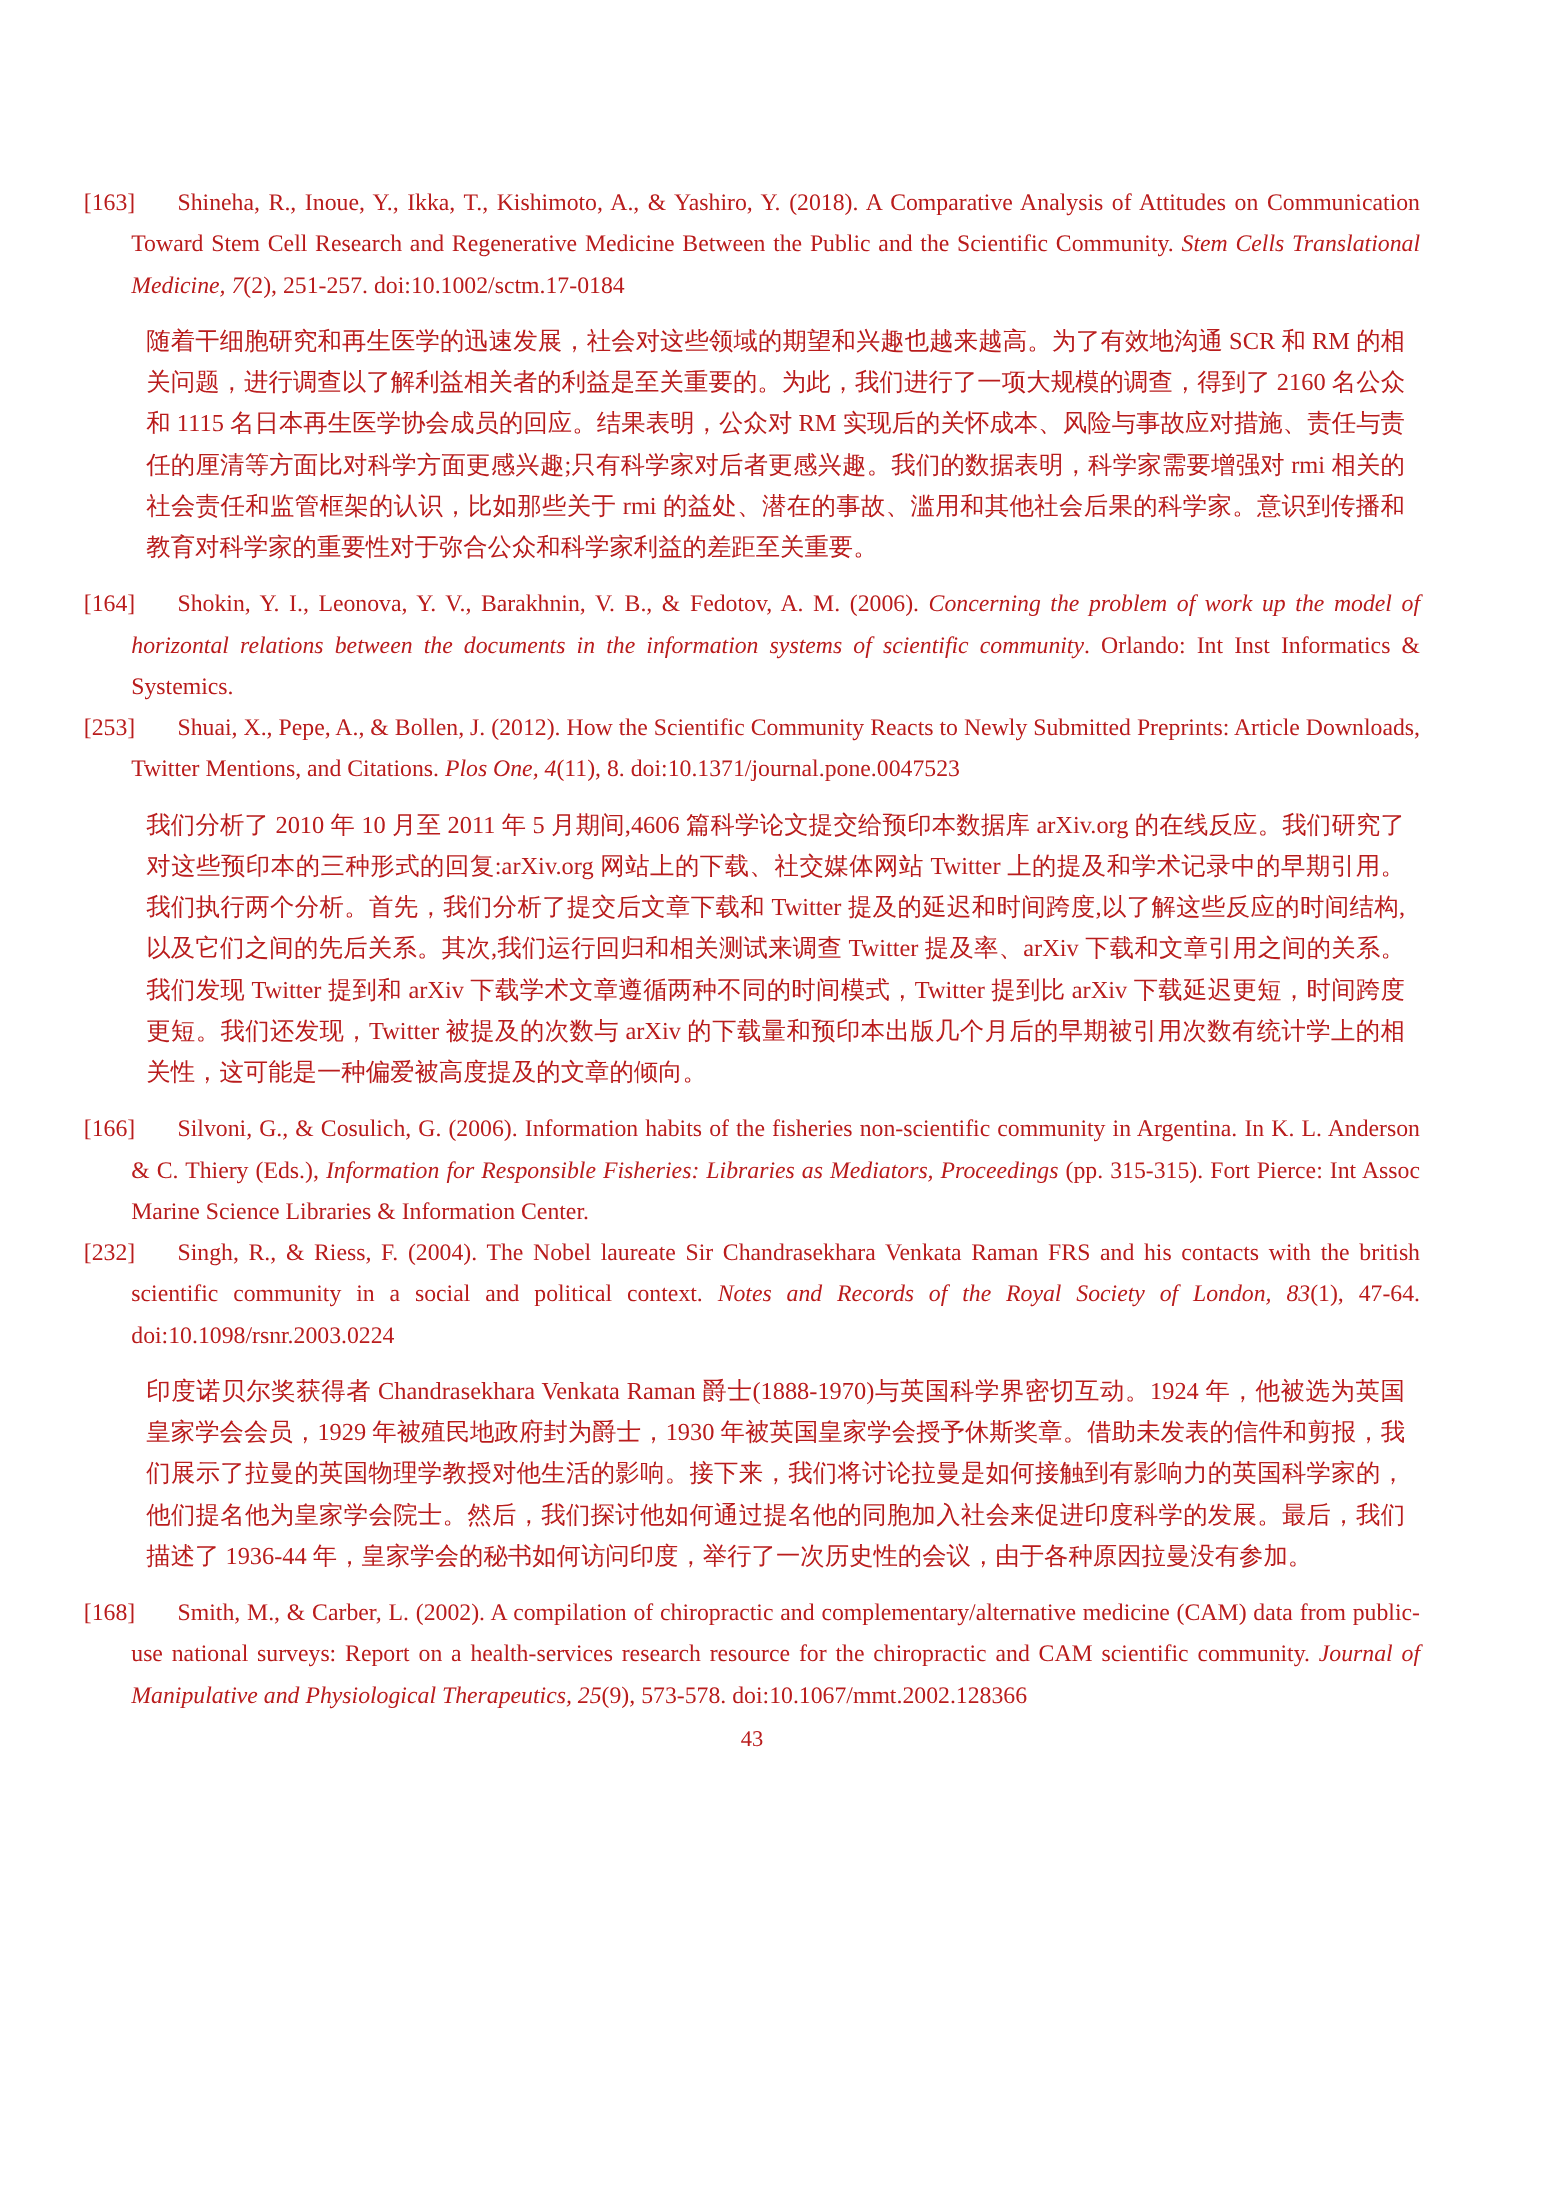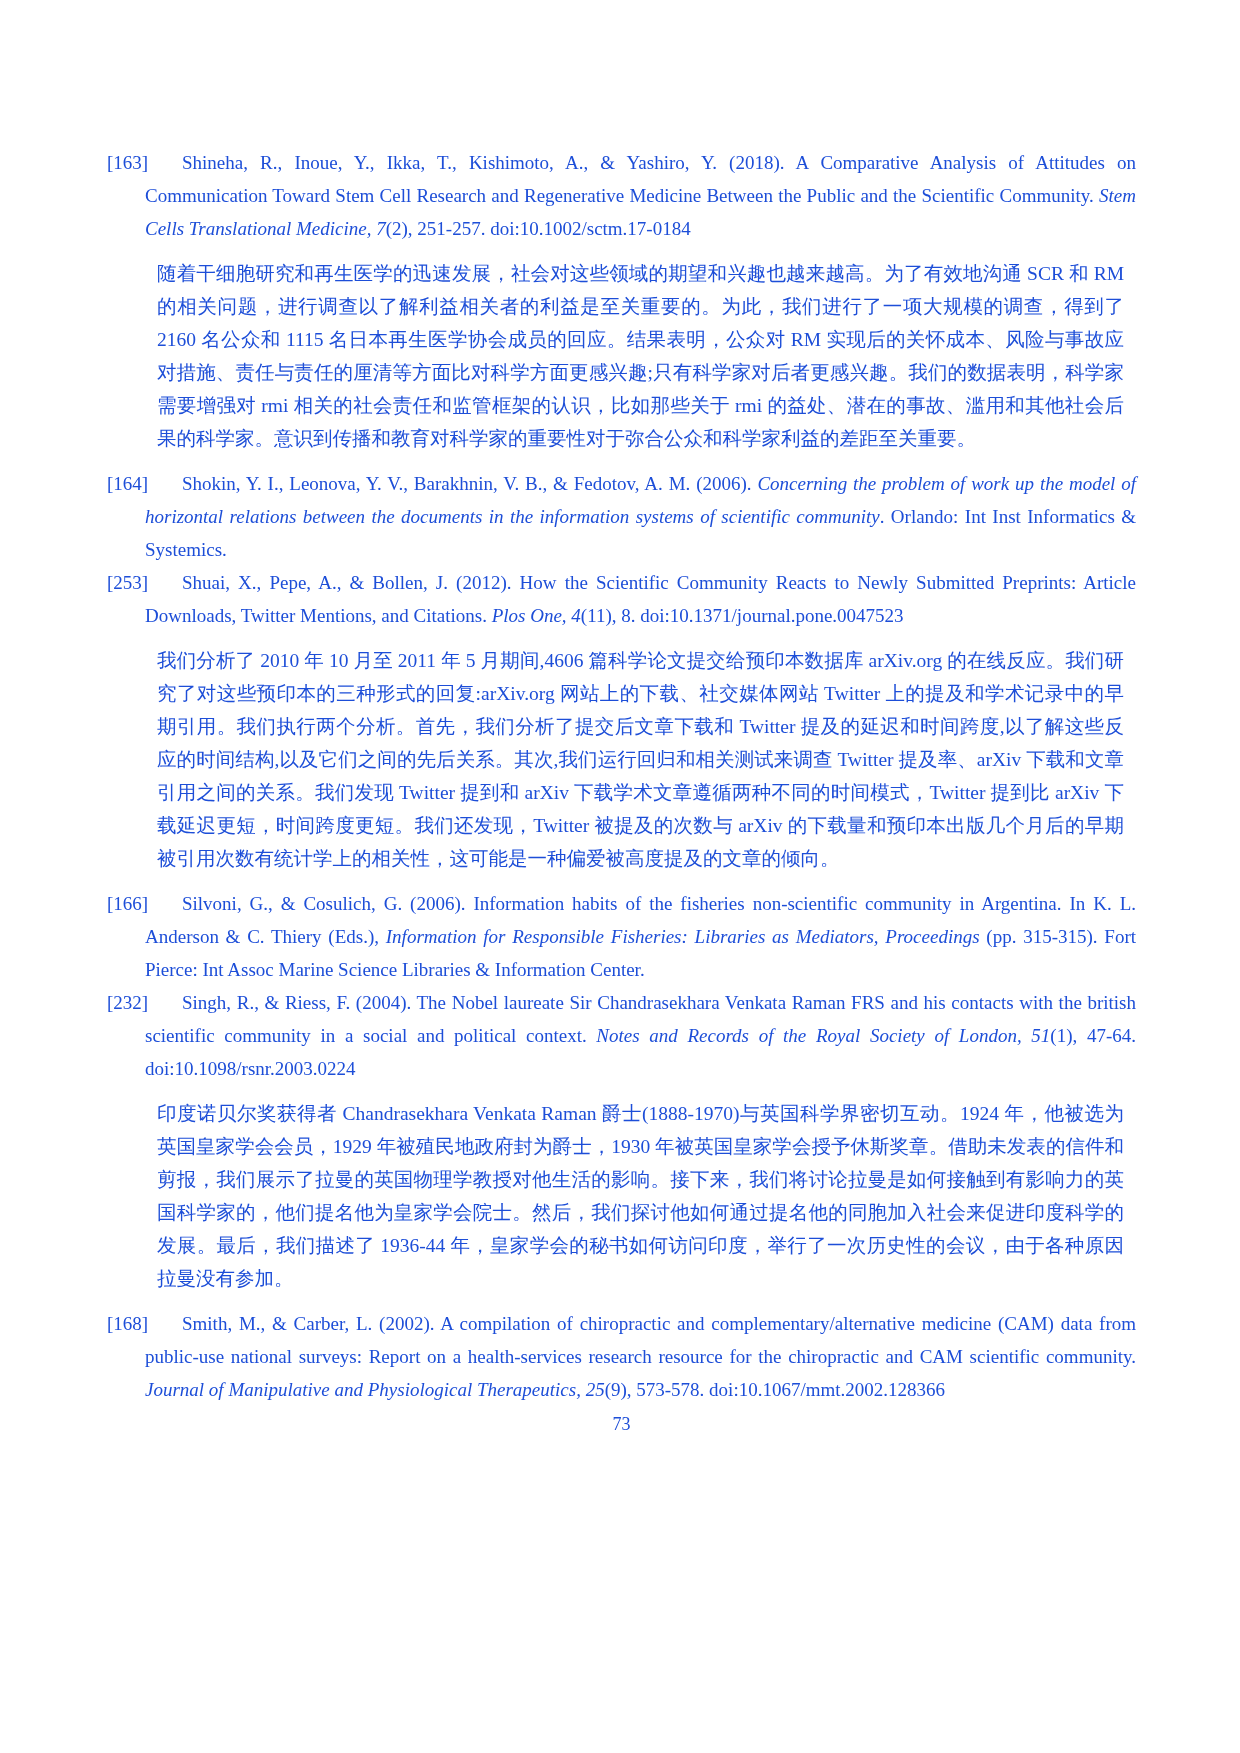--- a/index.html
+++ b/index.html
@@ -4,24 +4,24 @@
 <style>
   html, body {
     margin: 0;
     padding: 0;
     background: #ffffff;
   }
   .page {
     width: 1240px;
     height: 1753px;
     box-sizing: border-box;
-    padding: 146px 104px 0 107px;
+    padding: 146px 104px 0 67px;
     background: #ffffff;
     font-family: "Liberation Serif", "DejaVu Serif", serif;
-    color: #1d4ed8;
+    color: #b91c1c;
     overflow: hidden;
     position: relative;
   }
   .ref-list { width: 100%; }
   .ref-entry { margin: 0; }
   p.citation {
     margin: 0;
     padding-left: 38px;
     text-indent: -38px;
     font-size: 19px;
@@ -61,21 +61,21 @@
         <p class="citation"><span class="ref-id">[164]</span><span>Shokin, Y. I., Leonova, Y. V., Barakhnin, V. B., &amp; Fedotov, A. M. (2006). </span><em>Concerning the problem of work up the model of horizontal relations between the documents in the information systems of scientific community</em><span>. Orlando: Int Inst Informatics &amp; Systemics.</span></p>
       </div>
       <div class="ref-entry">
         <p class="citation"><span class="ref-id">[253]</span><span>Shuai, X., Pepe, A., &amp; Bollen, J. (2012). How the Scientific Community Reacts to Newly Submitted Preprints: Article Downloads, Twitter Mentions, and Citations. </span><em>Plos One, 4</em><span>(11), 8. doi:10.1371/journal.pone.0047523</span></p>
         <p class="abstract">我们分析了 2010 年 10 月至 2011 年 5 月期间,4606 篇科学论文提交给预印本数据库 arXiv.org 的在线反应。我们研究了对这些预印本的三种形式的回复:arXiv.org 网站上的下载、社交媒体网站 Twitter 上的提及和学术记录中的早期引用。我们执行两个分析。首先，我们分析了提交后文章下载和 Twitter 提及的延迟和时间跨度,以了解这些反应的时间结构,以及它们之间的先后关系。其次,我们运行回归和相关测试来调查 Twitter 提及率、arXiv 下载和文章引用之间的关系。我们发现 Twitter 提到和 arXiv 下载学术文章遵循两种不同的时间模式，Twitter 提到比 arXiv 下载延迟更短，时间跨度更短。我们还发现，Twitter 被提及的次数与 arXiv 的下载量和预印本出版几个月后的早期被引用次数有统计学上的相关性，这可能是一种偏爱被高度提及的文章的倾向。</p>
       </div>
       <div class="ref-entry">
         <p class="citation"><span class="ref-id">[166]</span><span>Silvoni, G., &amp; Cosulich, G. (2006). Information habits of the fisheries non-scientific community in Argentina. In K. L. Anderson &amp; C. Thiery (Eds.), </span><em>Information for Responsible Fisheries: Libraries as Mediators, Proceedings</em><span> (pp. 315-315). Fort Pierce: Int Assoc Marine Science Libraries &amp; Information Center.</span></p>
       </div>
       <div class="ref-entry">
-        <p class="citation"><span class="ref-id">[232]</span><span>Singh, R., &amp; Riess, F. (2004). The Nobel laureate Sir Chandrasekhara Venkata Raman FRS and his contacts with the british scientific community in a social and political context. </span><em>Notes and Records of the Royal Society of London, 51</em><span>(1), 47-64. doi:10.1098/rsnr.2003.0224</span></p>
+        <p class="citation"><span class="ref-id">[232]</span><span>Singh, R., &amp; Riess, F. (2004). The Nobel laureate Sir Chandrasekhara Venkata Raman FRS and his contacts with the british scientific community in a social and political context. </span><em>Notes and Records of the Royal Society of London, 83</em><span>(1), 47-64. doi:10.1098/rsnr.2003.0224</span></p>
         <p class="abstract">印度诺贝尔奖获得者 Chandrasekhara Venkata Raman 爵士(1888-1970)与英国科学界密切互动。1924 年，他被选为英国皇家学会会员，1929 年被殖民地政府封为爵士，1930 年被英国皇家学会授予休斯奖章。借助未发表的信件和剪报，我们展示了拉曼的英国物理学教授对他生活的影响。接下来，我们将讨论拉曼是如何接触到有影响力的英国科学家的，他们提名他为皇家学会院士。然后，我们探讨他如何通过提名他的同胞加入社会来促进印度科学的发展。最后，我们描述了 1936-44 年，皇家学会的秘书如何访问印度，举行了一次历史性的会议，由于各种原因拉曼没有参加。</p>
       </div>
       <div class="ref-entry">
         <p class="citation"><span class="ref-id">[168]</span><span>Smith, M., &amp; Carber, L. (2002). A compilation of chiropractic and complementary/alternative medicine (CAM) data from public-use national surveys: Report on a health-services research resource for the chiropractic and CAM scientific community. </span><em>Journal of Manipulative and Physiological Therapeutics, 25</em><span>(9), 573-578. doi:10.1067/mmt.2002.128366</span></p>
       </div>
     </div>
-  <div class="page-number">73</div>
+  <div class="page-number">43</div>
 </div>
 
 </body></html>

